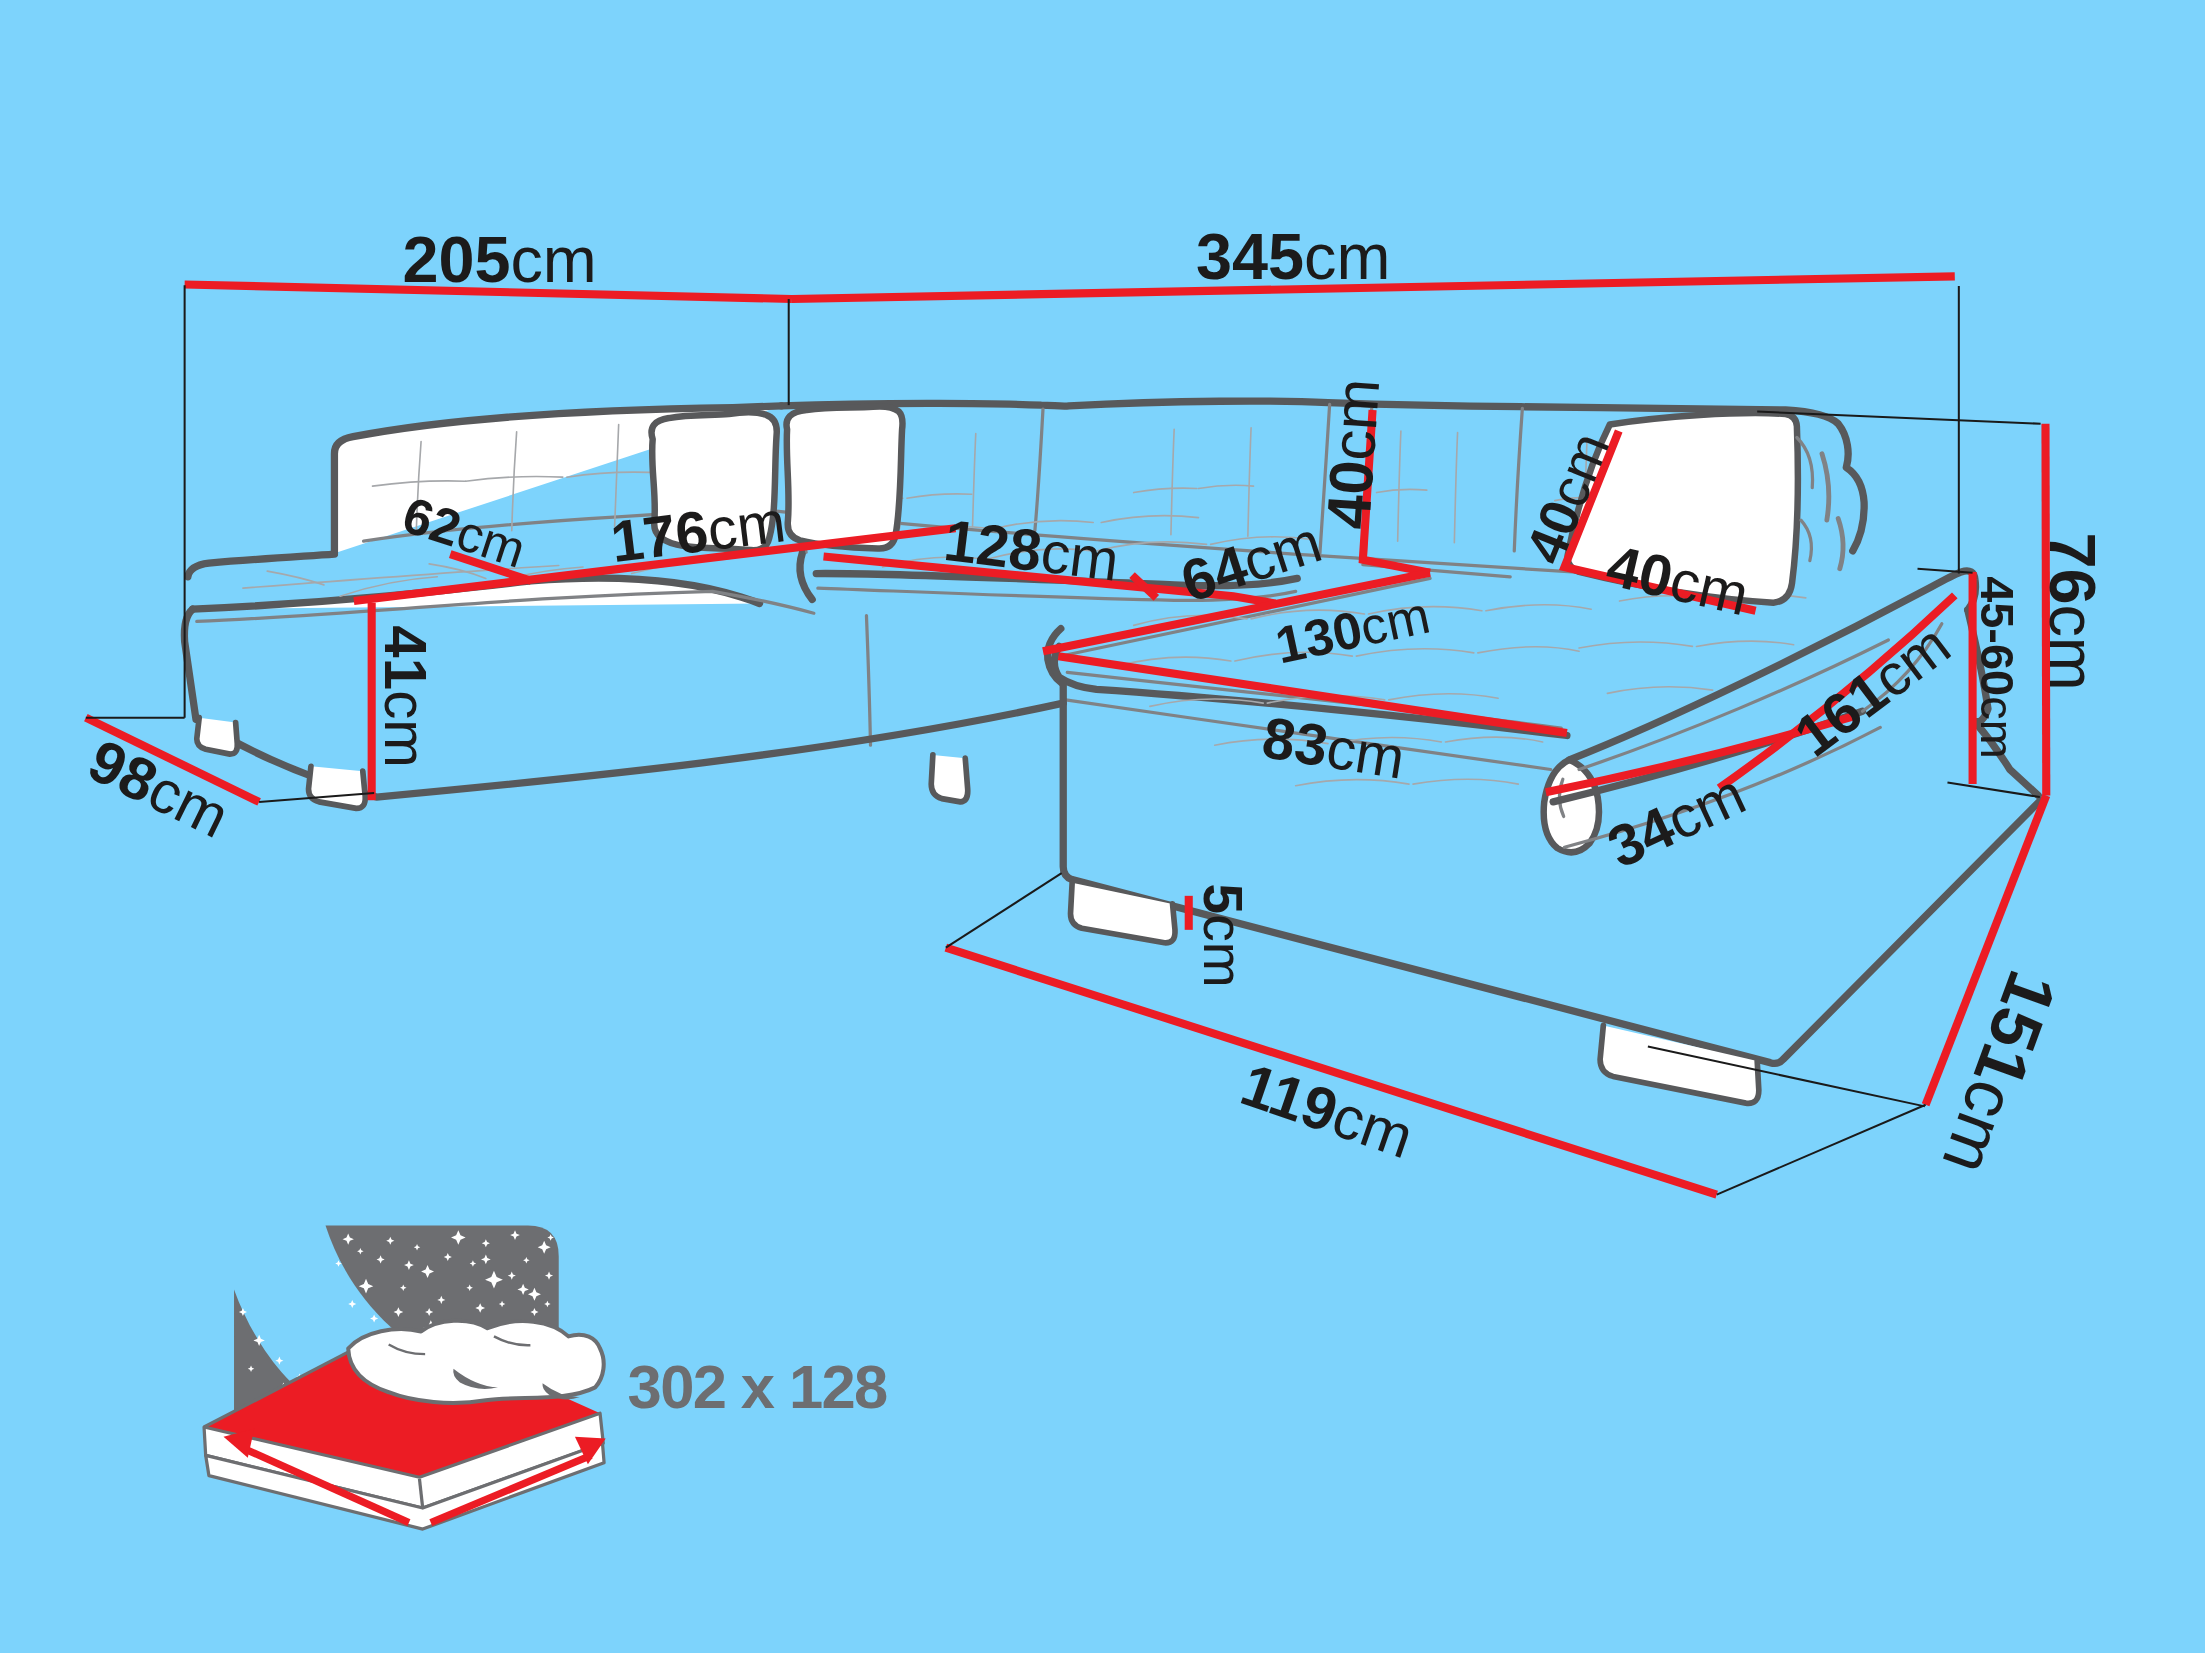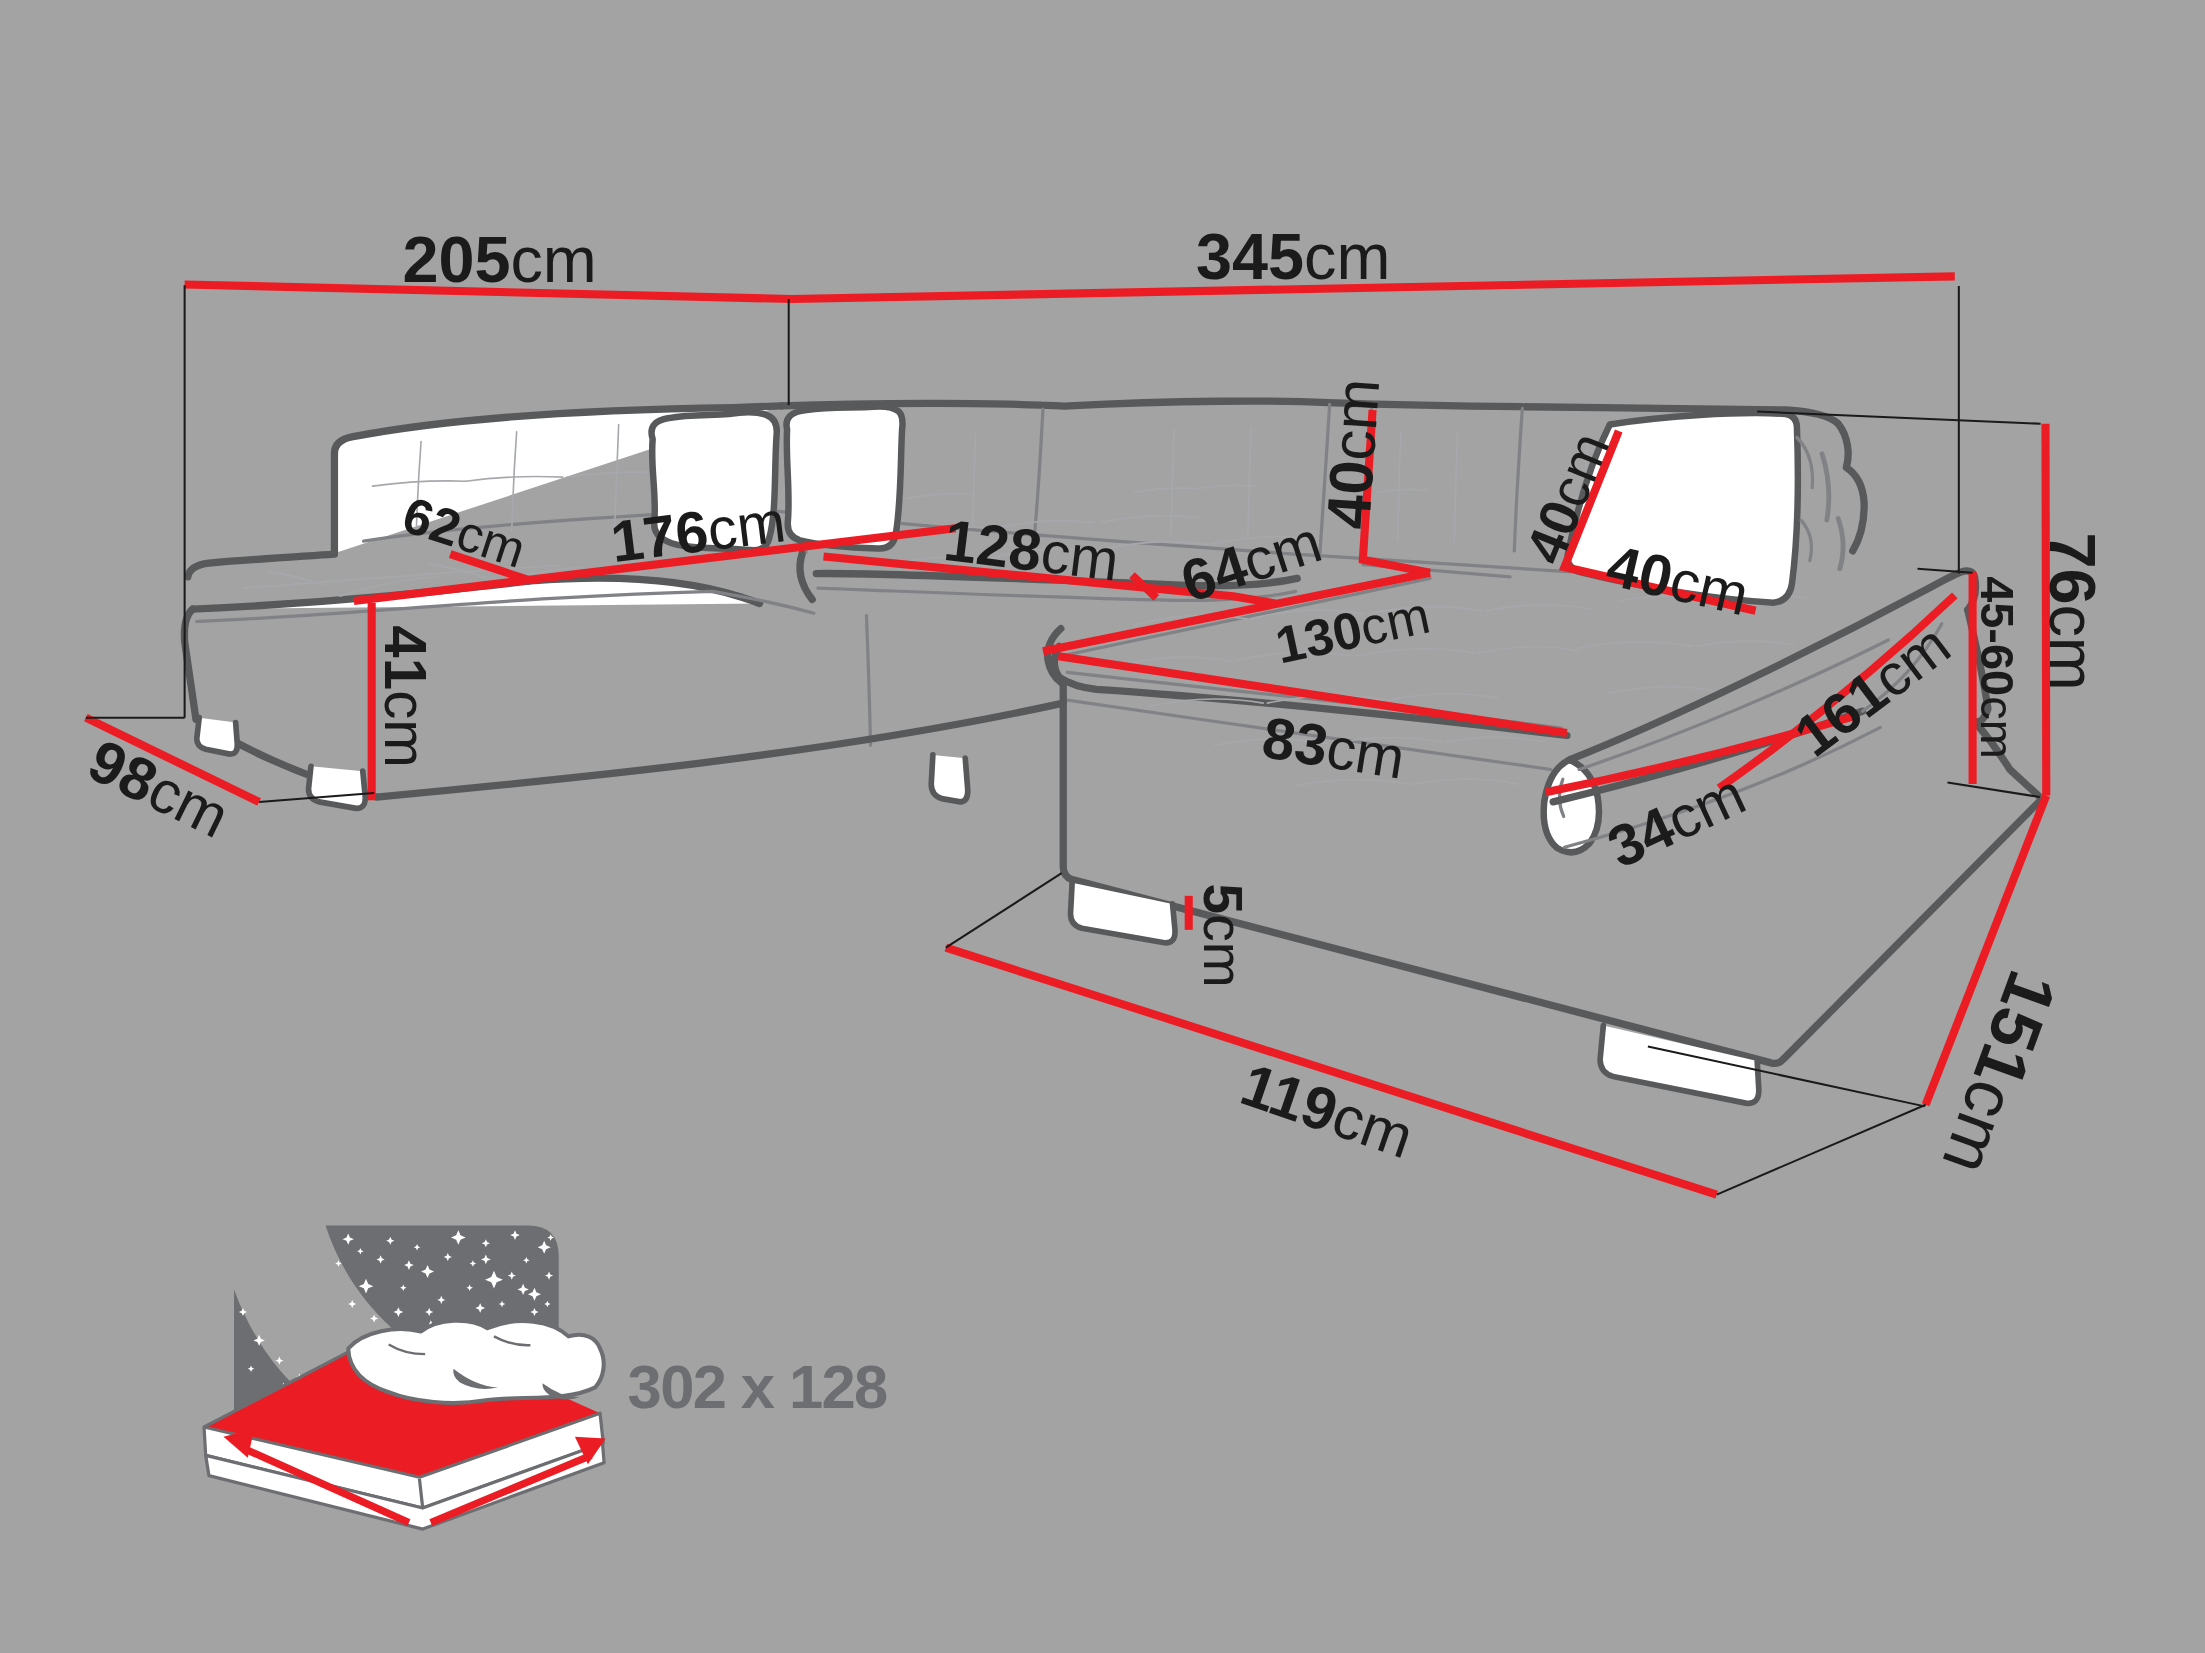--- a/index.html
+++ b/index.html
@@ -1,16 +1,16 @@
 <!DOCTYPE html>
 <html style="font-size:13px"><head>
 <meta charset="utf-8">
 <style>
 html,body{margin:0;padding:0;background:#ffffff;}
-#page{position:relative;width:2205px;height:1654px;background:#a3a3a3;overflow:hidden;}
+#page{position:relative;width:2205px;height:1654px;background:#7dd3fc;overflow:hidden;}
 svg{position:absolute;left:0;top:0;}
 text{font-family:"Liberation Sans",sans-serif;fill:#1c1b1b;}
 .num{font-weight:bold;}
 .cm{font-weight:normal;}
 </style>
 </head>
 <body>
 <div id="page">
 <svg width="2205" height="1654" viewBox="0 0 2723 2042">
 <defs>

